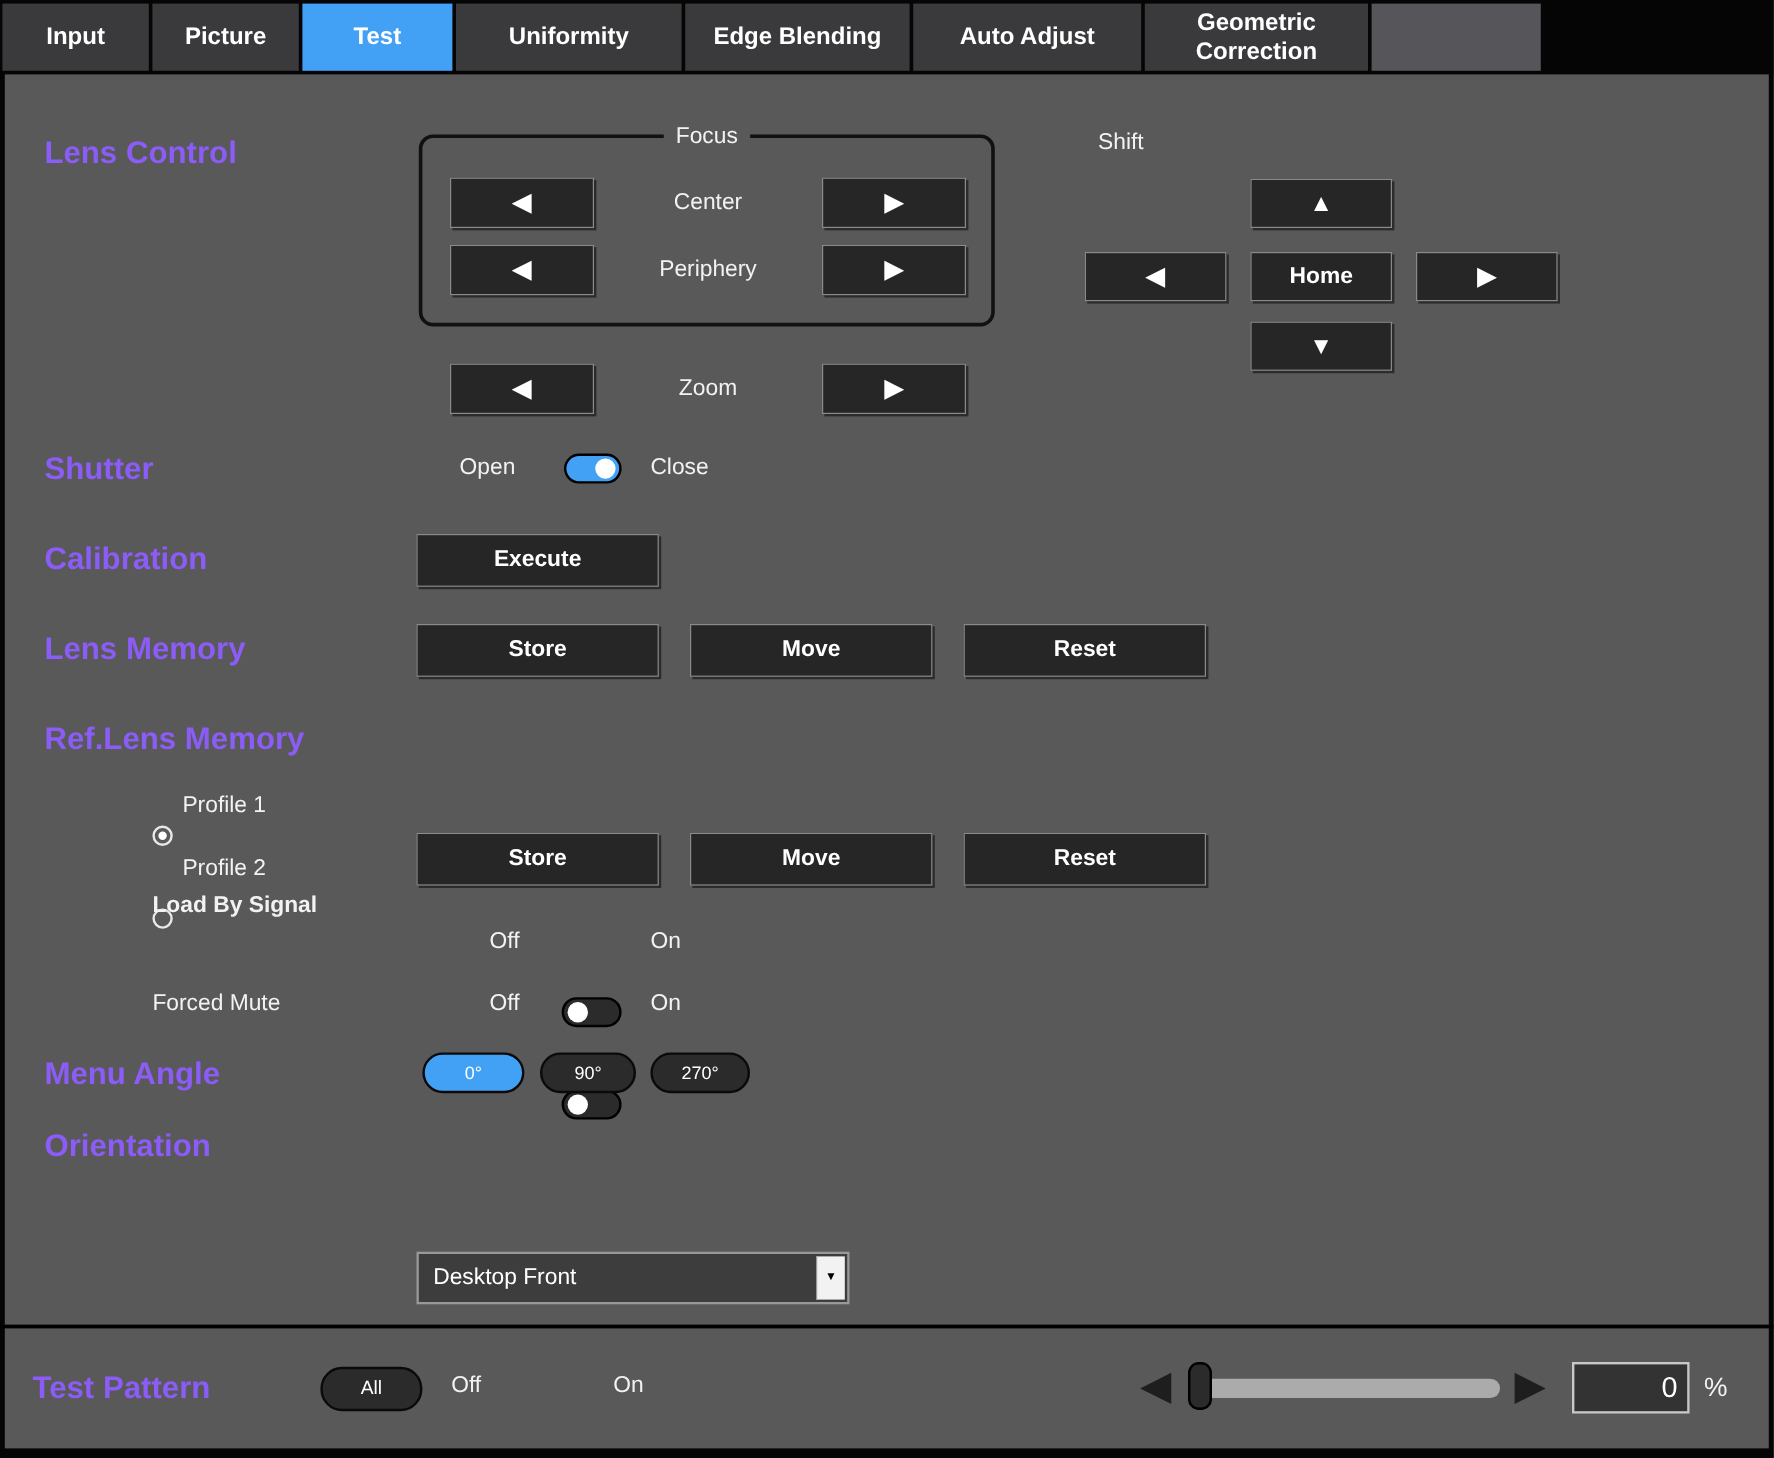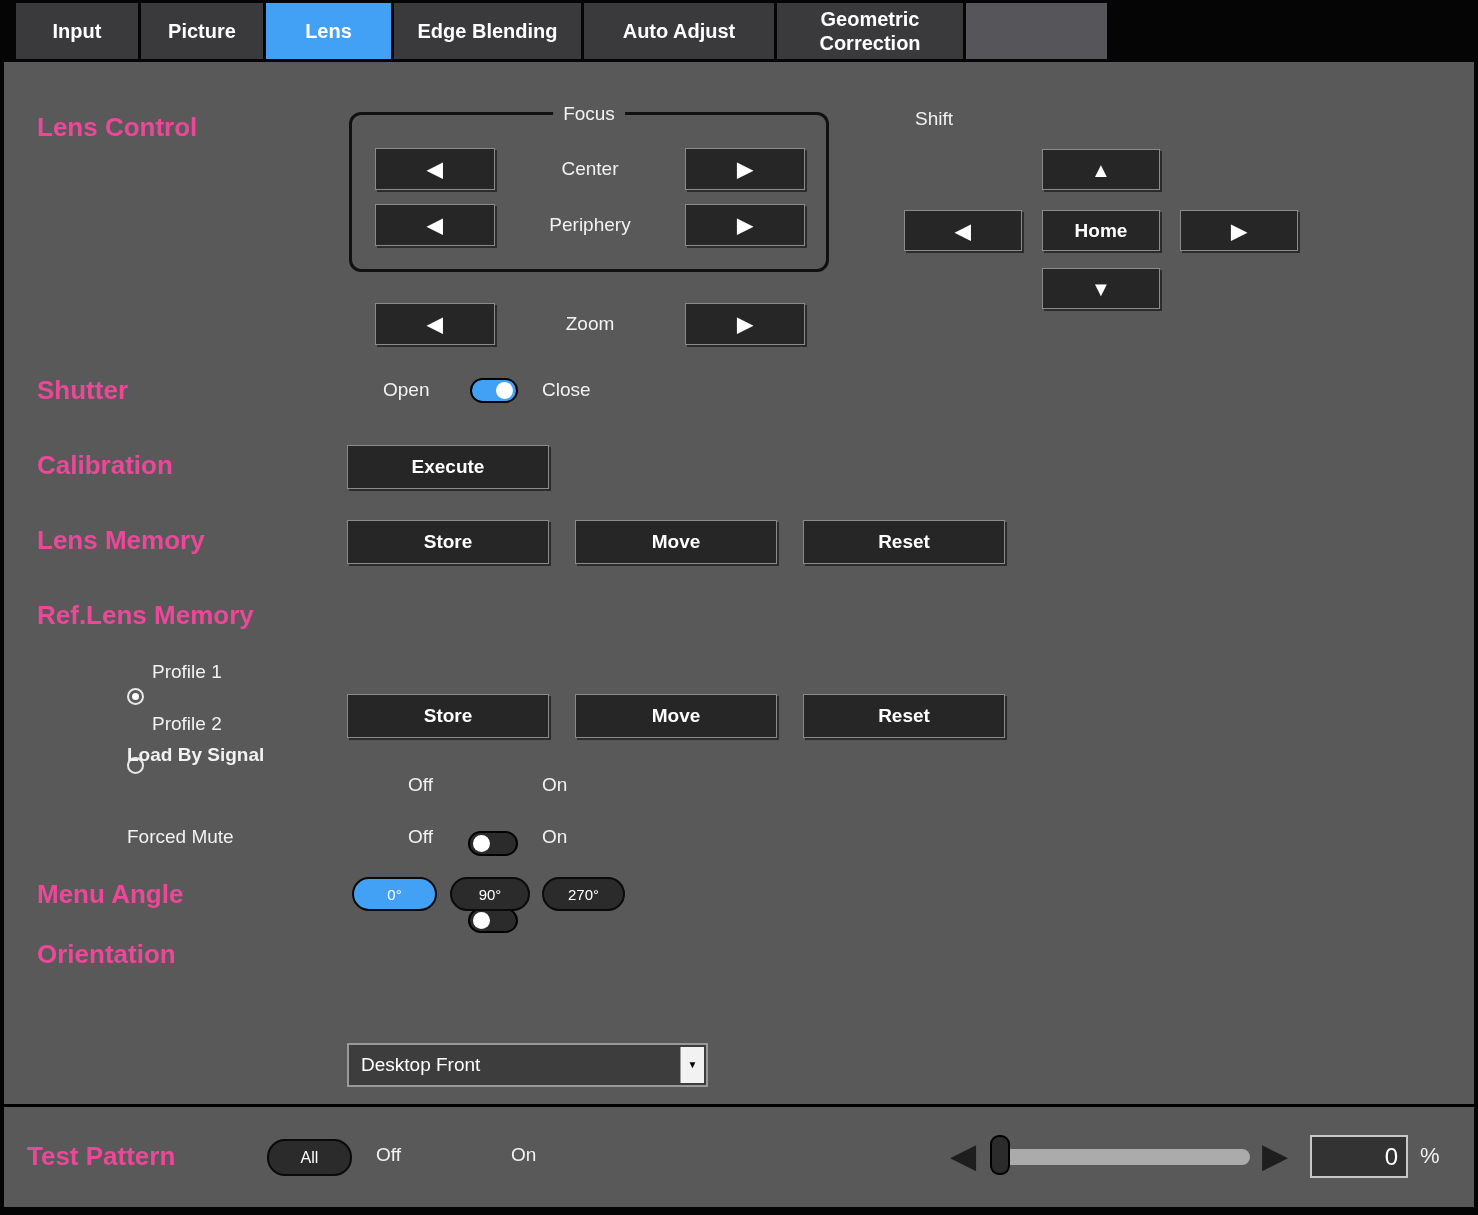--- a/index.html
+++ b/index.html
@@ -7,38 +7,38 @@
   #window {
     position:relative; width:1478px; height:1215px;
     background:#050505; overflow:hidden;
     color:#fff;
   }
   .abs { position:absolute; }
 
   
   #tabbar {
     position:absolute; top:0; left:0; width:1478px; height:62px;
-    background:#050505; display:flex; gap:3px; padding:3px 0 3px 16px;
+    background:#050505; display:flex; gap:3px; padding:3px 0 3px 2px;
   }
   .tab {
     background:#3a3a3d; color:#fff; font-weight:bold; font-size:20px;
     display:flex; align-items:center; justify-content:center; text-align:center;
     line-height:1.2; cursor:pointer; flex:none;
   }
   .tab.active { background:#42a0f5; }
   .t0{width:122px}.t1{width:122px}.t2{width:125px}.t3{width:188px}
   .t4{width:187px}.t5{width:186px}.t6{width:190px}.t7{width:186px}
   .tab-empty { width:141px; background:#55555a; }
 
   
   #main-bg   { position:absolute; top:62px;  left:4px; width:1470px; height:1042px; background:#595959; }
   #bottom-bg { position:absolute; top:1107px; left:4px; width:1470px; height:100px; background:#595959; }
 
   
-  .heading { font-size:26px; font-weight:bold; color:#ec4899; white-space:nowrap; }
+  .heading { font-size:26px; font-weight:bold; color:#8b5cf6; white-space:nowrap; }
   .label   { font-size:19px; color:#f2f2f2; white-space:nowrap; }
 
   
   .btn {
     background:#262626; border:1px solid #8a8a8a;
     box-shadow:2px 2px 0 rgba(0,0,0,0.5);
     display:flex; align-items:center; justify-content:center;
     color:#fff; font-weight:bold; font-size:19px; cursor:pointer;
   }
   .btn .tri { font-size:20px; color:#fff; line-height:1; }
@@ -112,21 +112,22 @@
   .divider { position:absolute; top:1104px; left:0; width:1478px; height:3px; background:#000; }
 </style>
 </head>
 <body>
 
 <div id="window">
 
   <div id="tabbar">
     <div class="tab t0">Input</div>
     <div class="tab t1">Picture</div>
-    <div class="tab t2 active">Lens</div>
+    <div class="tab t2 active">Test</div>
+    <div class="tab t3">Uniformity</div>
     <div class="tab t4">Edge Blending</div>
     <div class="tab t6">Auto Adjust</div>
     <div class="tab t7">Geometric Correction</div>
     <div class="tab-empty"></div>
   </div>
 
   <div id="main-bg"></div>
   <div class="divider"></div>
   <div id="bottom-bg"></div>
 

